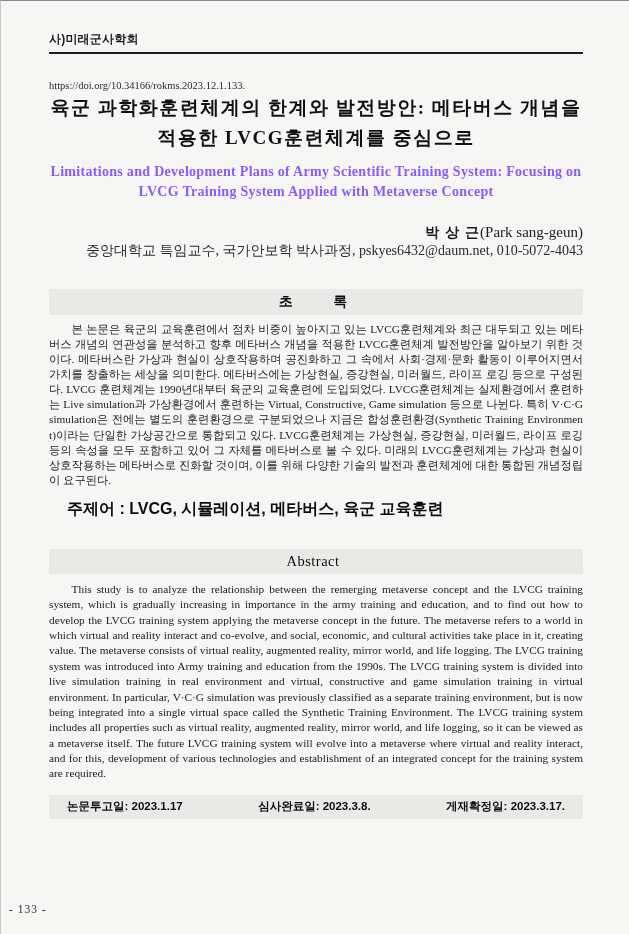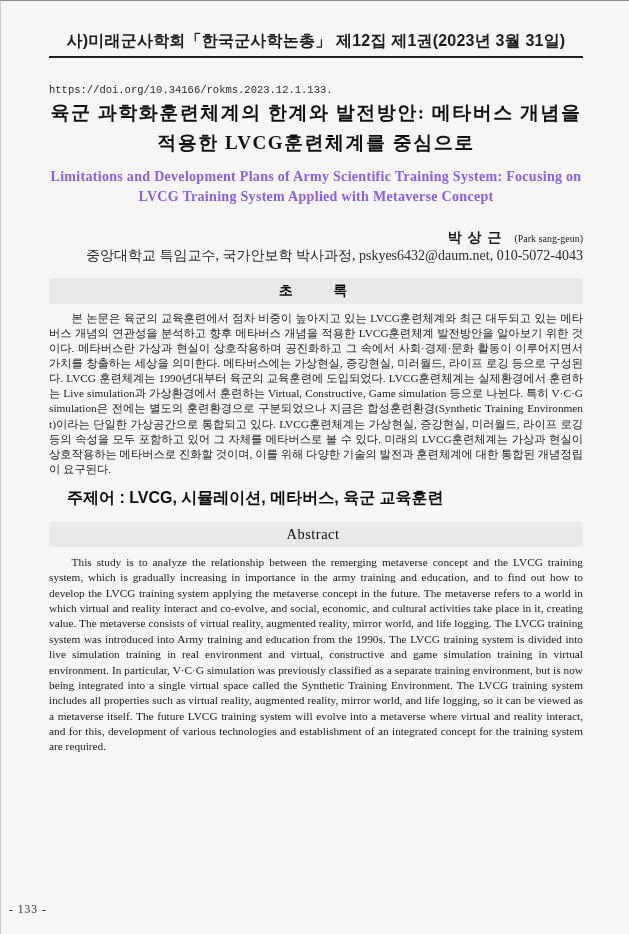--- a/index.html
+++ b/index.html
@@ -15,37 +15,36 @@
     box-sizing: border-box;
   }
   .page {
     box-sizing: border-box;
     width: 629px; height: 934px;
     padding: 30px 47px 0 48px;
     position: relative;
   }
   .journal-header {
     display: flex;
-    justify-content: center;
+    justify-content: space-between;
     align-items: flex-end;
     font-family: "Liberation Sans", "DejaVu Sans", sans-serif;
     font-weight: bold;
-    font-size: 16px;
+    font-size: 12px;
     letter-spacing: 0.2px;
   }
   .header-rule {
     border: none;
     border-top: 2px solid #1f1f1f;
     margin: 4px 0 0 0;
   }
   .doi-line {
     margin-top: 26px;
     font-size: 10.5px;
     color: #2a2a2a;
-    font-family: Liberation Mono, monospace;
   }
   .title-ko {
     margin-top: 2px;
     text-align: center;
     font-family: Liberation Serif, serif;
     font-weight: bold;
     font-size: 19px;
     line-height: 1.58;
     letter-spacing: 1.5px;
     color: #111;
@@ -64,31 +63,30 @@
     text-align: right;
     white-space: nowrap;
   }
   .author-name {
     font-family: "Liberation Sans", "DejaVu Sans", sans-serif;
     font-weight: bold;
     font-size: 14px;
     letter-spacing: 1px;
   }
   .author-rom {
-    font-size: 10px;
+    font-size: 15px;
     color: #222;
-    margin-left: 12px;
   }
   .affiliation {
     text-align: right;
     font-size: 14px;
     color: #2a2a2a;
   }
   .section-band {
-    margin-top: 13px;
+    margin-top: 29px;
     background: #e9e9e7;
     text-align: center;
     padding: 3px 6px 4px 0;
   }
   .band-ko {
     font-family: "Liberation Sans", "DejaVu Sans", sans-serif;
     font-weight: bold;
     font-size: 14px;
     word-spacing: 2.6em;
     color: #0d0d0d;
@@ -154,21 +152,20 @@
     letter-spacing: 1px;
   }
 </style>
 </head>
 <body>
 
 <div class="page">
 
   <div class="journal-header">
     <span>사)미래군사학회</span>
-    <span>「한국군사학논총」 제12집 제1권(2023년 3월 31일)</span>
   </div>
   <hr class="header-rule">
 
   <div class="doi-line">https://doi.org/10.34166/rokms.2023.12.1.133.</div>
 
   <h1 class="title-ko" style="margin:2px 0 0 0;">육군 과학화훈련체계의 한계와 발전방안: 메타버스 개념을 적용한 LVCG훈련체계를 중심으로</h1>
 
   <h2 class="title-en" style="margin:9px 0 0 0;">Limitations and Development Plans of Army Scientific Training System: Focusing on LVCG Training System Applied with Metaverse Concept</h2>
 
   <div class="author-line">
@@ -184,16 +181,21 @@
 
   <div class="keywords-ko">주제어 : LVCG, 시뮬레이션, 메타버스, 육군 교육훈련</div>
 
   <div class="section-band">
     <span class="band-en">Abstract</span>
   </div>
 
   <p class="abstract-en" style="margin:8px 0 0 0;">This study is to analyze the relationship between the remerging metaverse concept and the LVCG training system, which is gradually increasing in importance in the army training and education, and to find out how to develop the LVCG training system applying the metaverse concept in the future. The metaverse refers to a world in which virtual and reality interact and co-evolve, and social, economic, and cultural activities take place in it, creating value. The metaverse consists of virtual reality, augmented reality, mirror world, and life logging. The LVCG training system was introduced into Army training and education from the 1990s. The LVCG training system is divided into live simulation training in real environment and virtual, constructive and game simulation training in virtual environment. In particular, V·C·G simulation was previously classified as a separate training environment, but is now being integrated into a single virtual space called the Synthetic Training Environment. The LVCG training system includes all properties such as virtual reality, augmented reality, mirror world, and life logging, so it can be viewed as a metaverse itself. The future LVCG training system will evolve into a metaverse where virtual and reality interact, and for this, development of various technologies and establishment of an integrated concept for the training system are required.</p>
 
 
+  <div class="dates-band">
+    <span>논문투고일: 2023.1.17</span>
+    <span>심사완료일: 2023.3.8.</span>
+    <span>게재확정일: 2023.3.17.</span>
+  </div>
 
   <div class="page-number">- 133 -</div>
 
 </div>
 
 </body></html>

